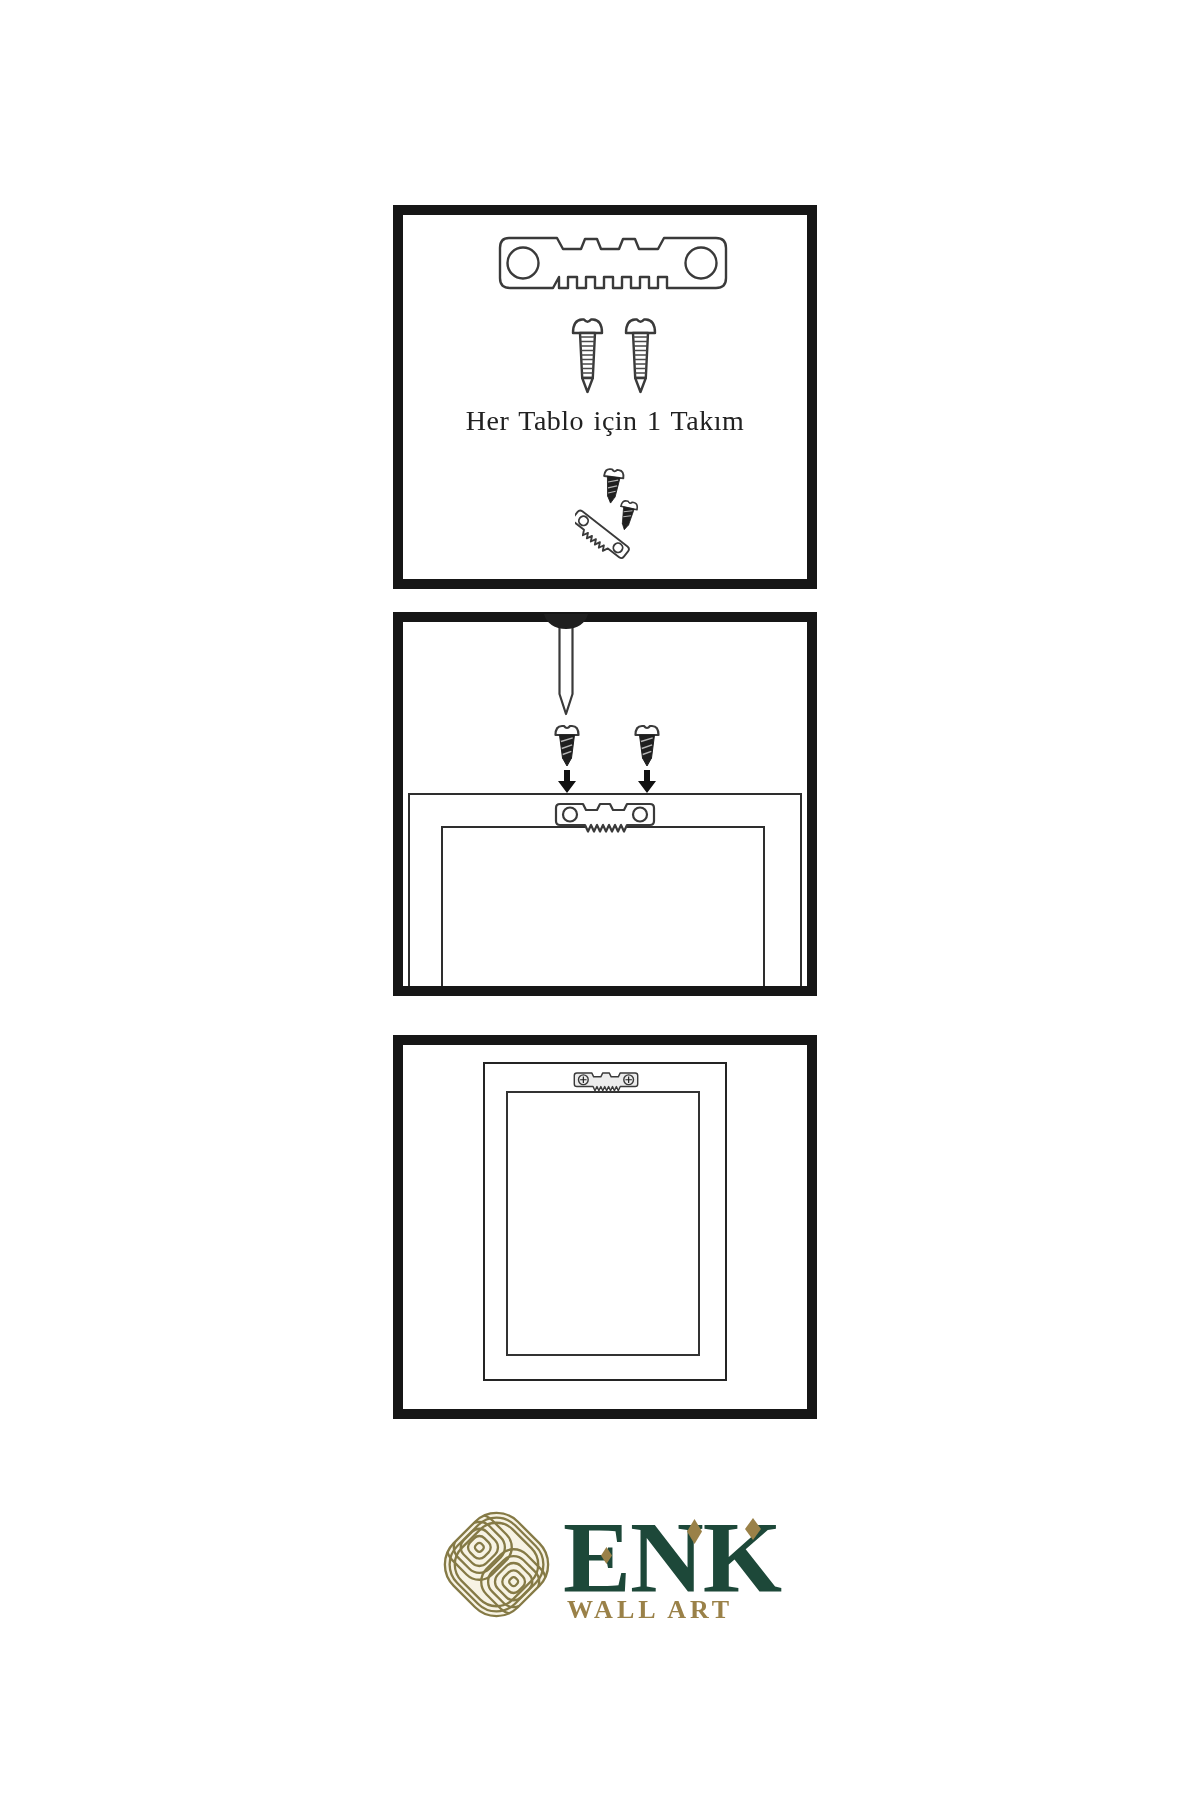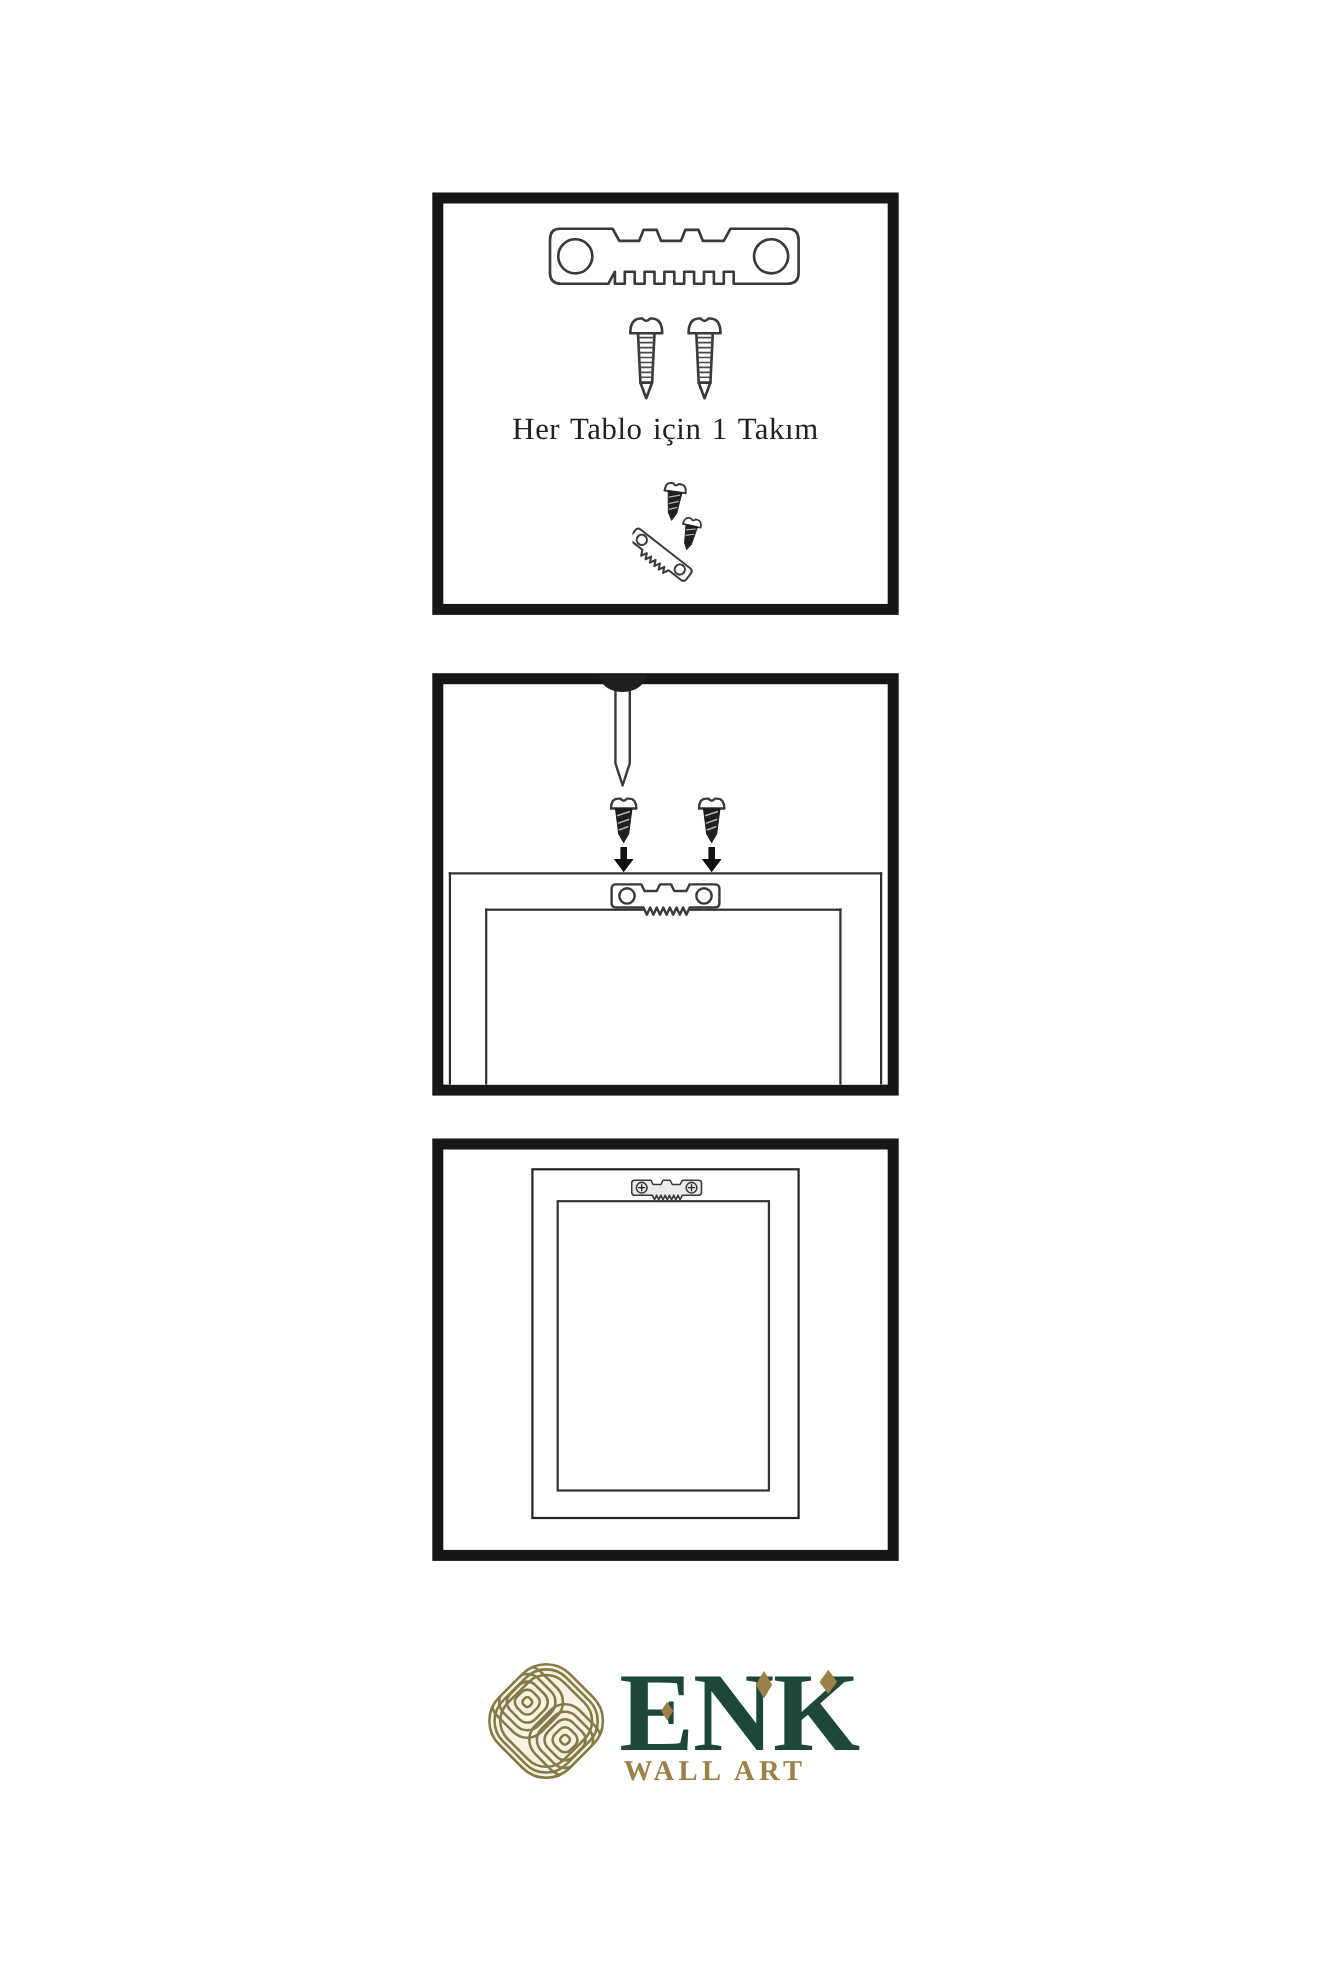--- a/index.html
+++ b/index.html
@@ -13,21 +13,21 @@
   .sheet { position:absolute; inset:0; }
 
   
   .panel {
     position:absolute;
     width:424px; height:384px;
     border:10px solid var(--panel-border, #161616);
     background:#ffffff;
     box-sizing:border-box;
   }
-  #panel-kit    { left:393px; top:175px;padding-left:12px;  }
+  #panel-kit    { left:393px; top:205px;padding-left:12px;  }
   #panel-attach { left:393px; top:612px;  }
   #panel-hang   { left:393px; top:1035px; }
   .panel > * { position:absolute; }
 
   
   .ln  { fill:#ffffff; stroke:var(--line,#3a3a3a); stroke-width:2.4; stroke-linejoin:round; }
   .ln2 { fill:#ffffff; stroke:var(--line,#3a3a3a); stroke-width:2.2; stroke-linejoin:round; }
   .thr { fill:none; stroke:#4a4a4a; stroke-width:1.5; }
   .dk  { fill:var(--dark-fill,#1f1f1f); stroke:none; }
   .dko { fill:var(--dark-fill,#1f1f1f); stroke:var(--dark-fill,#1f1f1f); stroke-width:1; stroke-linejoin:round; }

